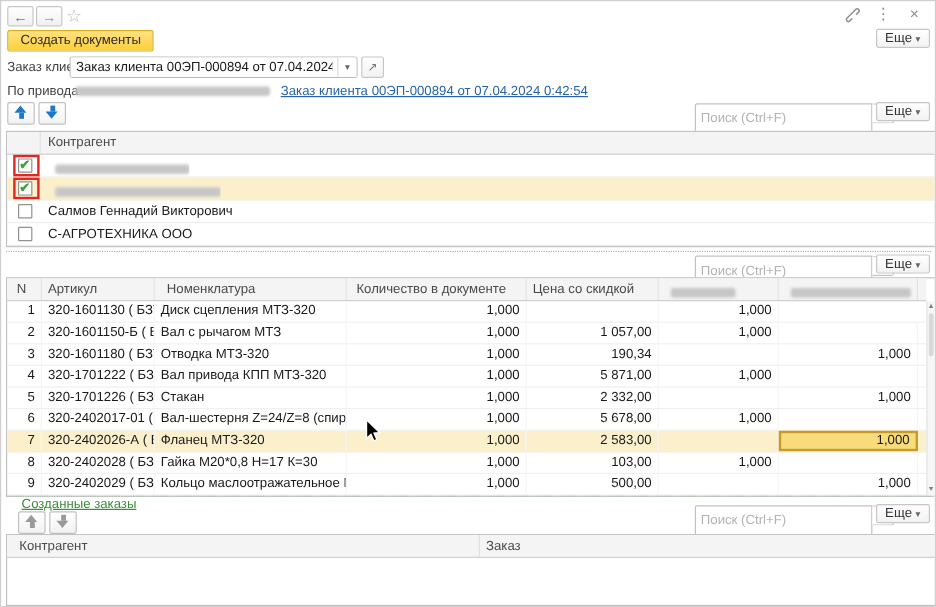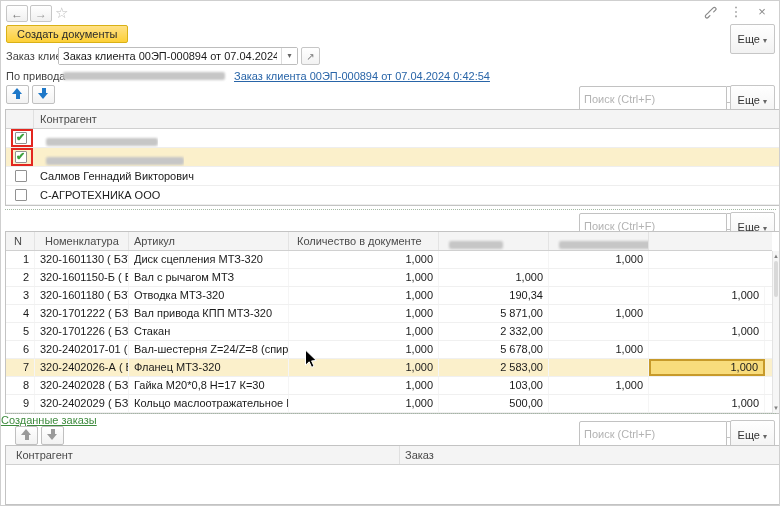--- a/index.html
+++ b/index.html
@@ -9,21 +9,21 @@
 
   
   .navbtn{position:absolute;top:4px;width:22px;height:17px;border:1px solid #c6c6c6;border-radius:2px;background:linear-gradient(#ffffff,#f0f0f0);color:#777;font-size:12px;line-height:14px;text-align:center;padding:0}
   .navbtn.fwd{color:#9a9a9a}
   .star{position:absolute;left:54px;top:3px;color:#bcbcbc;font-size:15px}
   .pagetitle{position:absolute;left:74px;top:4px;font-size:13px;font-weight:bold;color:#1a1a1a;white-space:nowrap}
   .winicon{position:absolute;top:3px;color:#8a8a8a;font-size:13px;width:16px;text-align:center;cursor:pointer;background:none;border:0}
 
   
   .btn-primary{position:absolute;left:5px;top:24px;height:18px;background:linear-gradient(#ffe186,#fdd037);border:1px solid #d9b116;border-radius:2px;font-size:11px;color:#2b2b2b;padding:0 10px}
-  .btn-more{position:absolute;height:30px;border:1px solid #c6c6c6;border-radius:2px;background:linear-gradient(#ffffff,#f2f2f2);font-size:11px;color:#333;padding:0 7px;white-space:nowrap}
+  .btn-more{position:absolute;height:16px;border:1px solid #c6c6c6;border-radius:2px;background:linear-gradient(#ffffff,#f2f2f2);font-size:11px;color:#333;padding:0 7px;white-space:nowrap}
   .caret{font-size:8px;color:#666;margin-left:3px}
 
   .lbl{position:absolute;color:#444;white-space:nowrap}
 
   
   .combo{position:absolute;left:57px;top:46px;width:240px;height:18px;border:1px solid #bdbdbd;border-radius:2px;display:flex;background:#fff}
   .combo input{flex:1;border:0;outline:0;font:11px "Liberation Sans",sans-serif;padding:0 4px;color:#1a1a1a;min-width:0}
   .combo .dd{width:16px;border-left:1px solid #dcdcdc;color:#666;font-size:8px;text-align:center;line-height:16px;background:#fff;cursor:pointer}
   .openbtn{position:absolute;left:300px;top:46px;width:19px;height:18px;border:1px solid #c6c6c6;border-radius:2px;background:linear-gradient(#ffffff,#f2f2f2);color:#777;font-size:10px;line-height:15px;text-align:center;padding:0}
 
@@ -177,42 +177,44 @@
 
   <div class="searchbox" style="left:578px;top:212px">
     <input placeholder="Поиск (Ctrl+F)" style="">
     <button class="clear"><span>×</span></button>
   </div>
   <button class="btn-more" style="right:4px;top:211px"><span>Еще</span><span class="caret">▾</span></button>
 
   <div class="i-table">
     <div class="i-head igrid">
       <div class="hn">N</div>
+      <div>Артикул</div>
       <div style="padding-left:10px">Номенклатура</div>
-      <div>Артикул</div>
       <div class="hq">Количество в документе</div>
+      <div>Цена со скидкой</div>
       <div><span class="redact" style="width:54px"></span></div>
       <div><span class="redact" style="width:100px"></span></div>
     </div>
     <div>
 
         <div class="i-row igrid">
           <div class="num">1</div>
           <div>320-1601130 ( БЗТ...</div>
           <div>Диск сцепления МТЗ-320</div>
           <div class="num">1,000</div>
           <div class="num"></div>
           <div class="num">1,000</div>
         </div>
 
         <div class="i-row igrid">
           <div class="num">2</div>
           <div>320-1601150-Б ( БЗ...</div>
           <div>Вал с рычагом МТЗ</div>
           <div class="num">1,000</div>
+          <div class="num">1 057,00</div>
           <div class="num">1,000</div>
           <div class="num"></div>
         </div>
 
         <div class="i-row igrid">
           <div class="num">3</div>
           <div>320-1601180 ( БЗТ...</div>
           <div>Отводка МТЗ-320</div>
           <div class="num">1,000</div>
           <div class="num">190,34</div>
@@ -286,21 +288,21 @@
       <span class="sa b">▼</span>
     </div>
   </div>
 
   <svg class="cursor" width="14" height="20" viewBox="0 0 14 20">
     <path d="M1.5 1 L1.5 16.2 L5.2 12.8 L7.6 18.3 L10 17.2 L7.6 11.9 L12.3 11.5 Z" fill="#000" stroke="#fff" stroke-width="1"></path>
   </svg>
 
   <div class="splitter" style="top:412px"></div>
 
-  <span class="glink" style="position:absolute;left:0;top:413px">Созданные заказы</span>
+  <span class="glink" style="position:absolute;left:17px;top:413px">Созданные заказы</span>
   <button class="movebtn" style="left:14px;top:425px"><span class="arr up gray"></span></button>
   <button class="movebtn" style="left:40px;top:425px"><span class="arr down gray"></span></button>
   <div class="searchbox" style="left:578px;top:420px">
     <input placeholder="Поиск (Ctrl+F)" style="">
     <button class="clear"><span>×</span></button>
   </div>
   <button class="btn-more" style="right:4px;top:419px"><span>Еще</span><span class="caret">▾</span></button>
 
   <div class="b-table">
     <div class="b-head">

